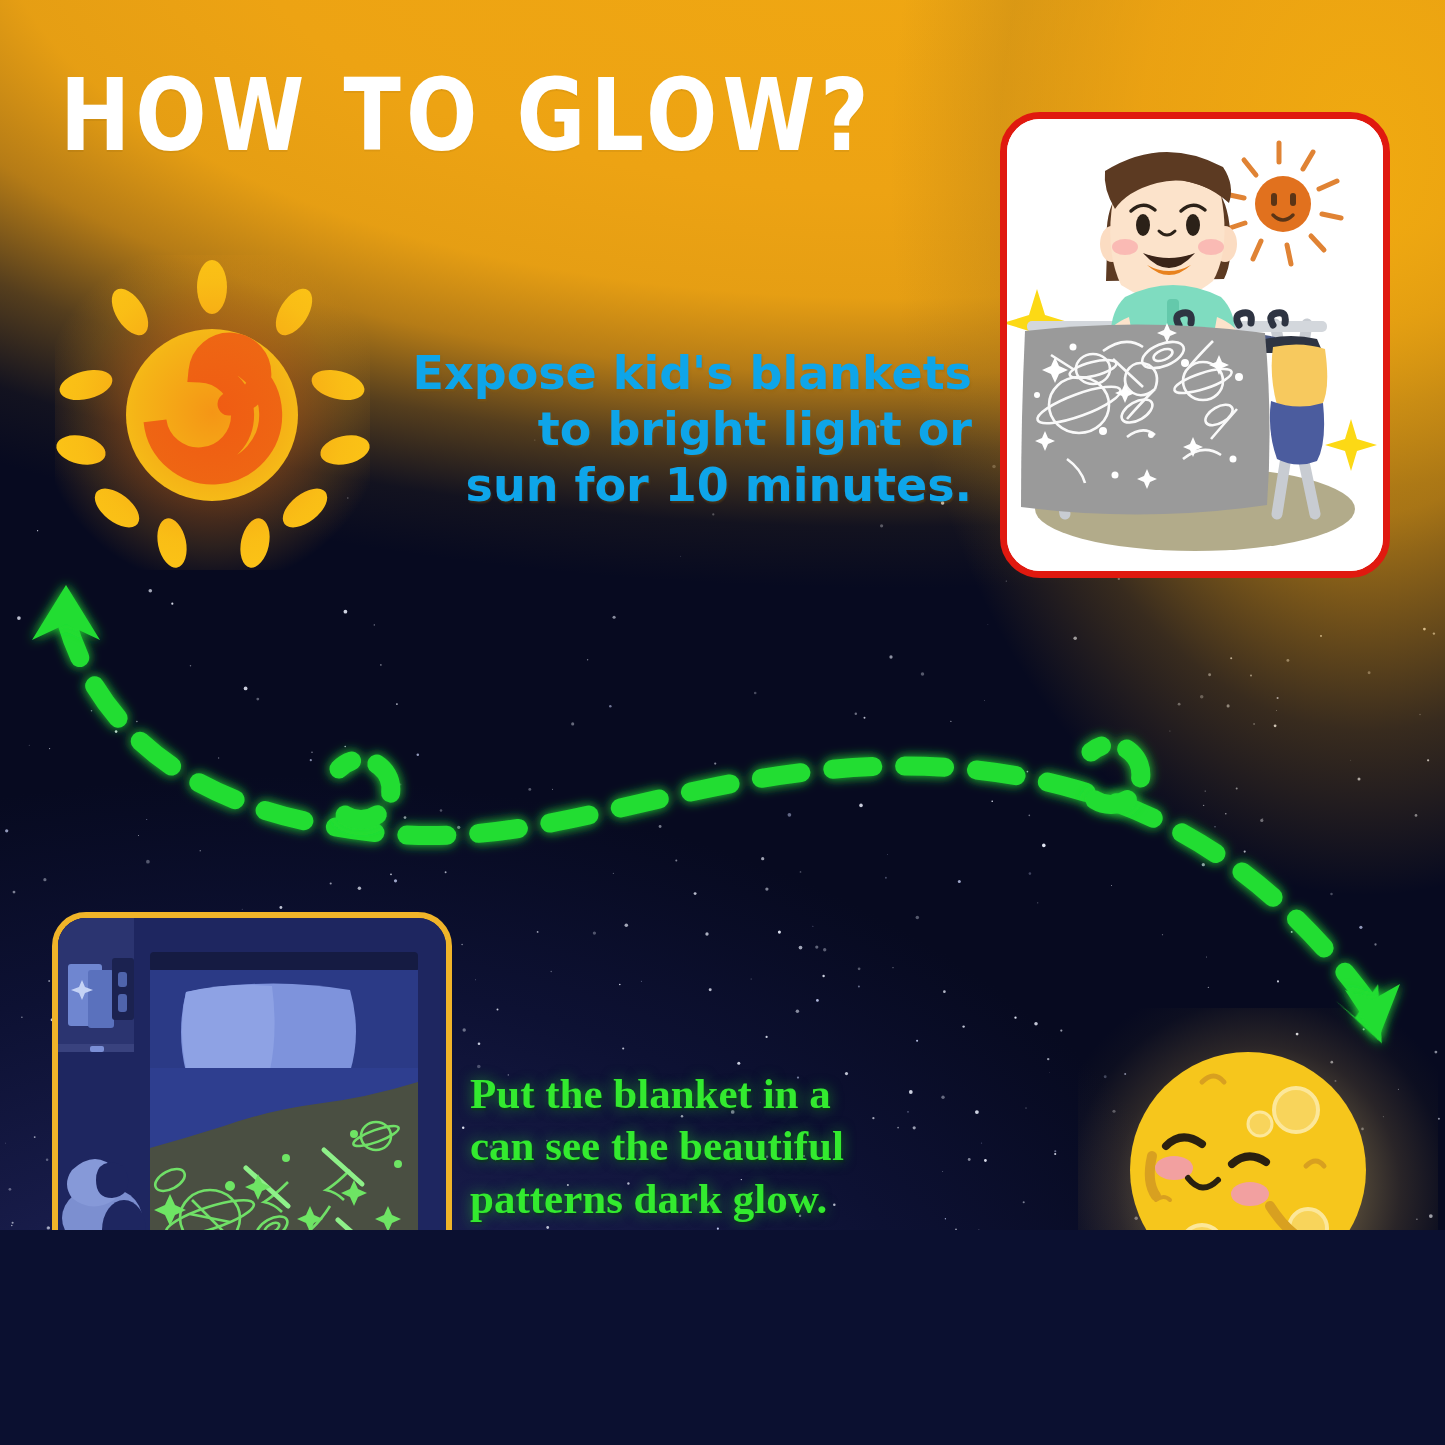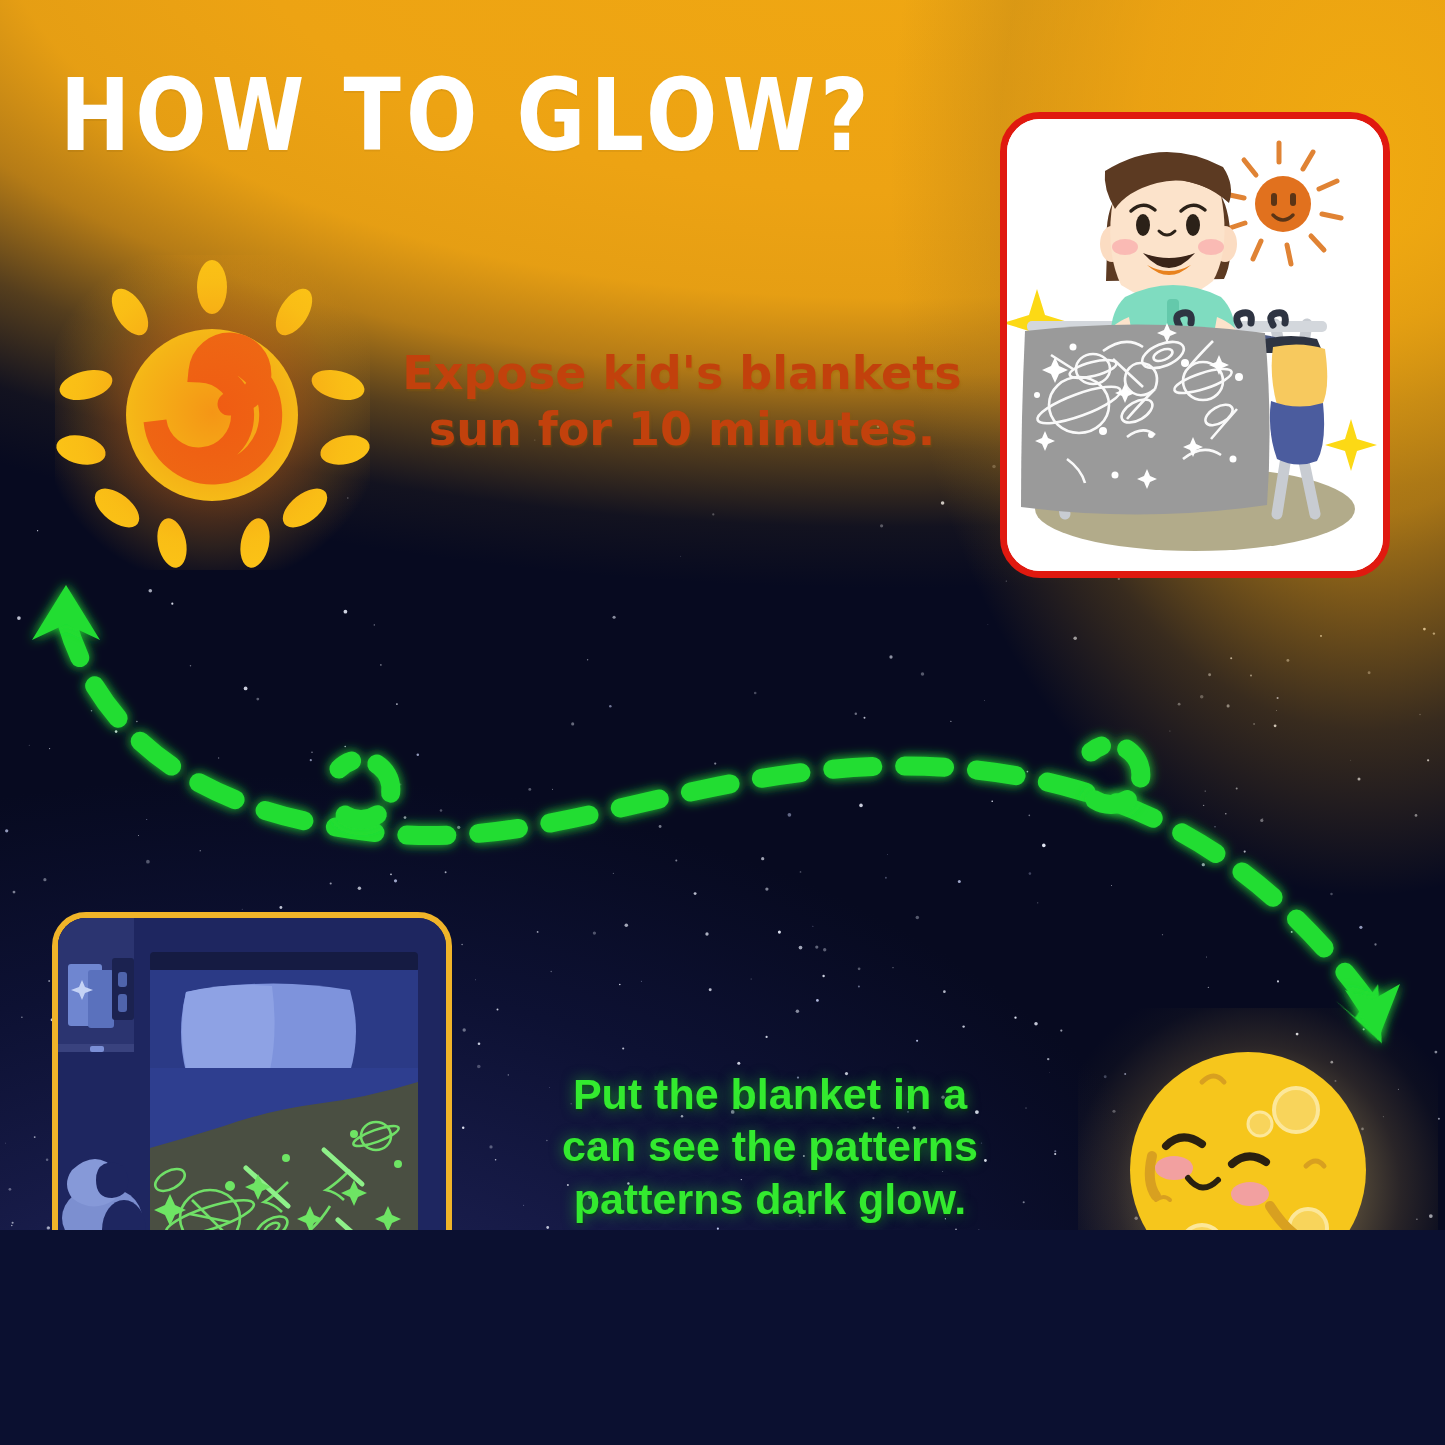--- a/index.html
+++ b/index.html
@@ -47,33 +47,33 @@
     letter-spacing:5px;
     color:#ffffff;
     text-shadow:0 2px 0 rgba(0,0,0,0.05);
     transform:scaleY(1.18); transform-origin:left top;
     white-space:nowrap;
   }
 
   
   .step1-text {
     position:absolute; left:392px; top:345px; width:580px;
-    text-align:center;
+    text-align:right;
     font-family:"DejaVu Sans", sans-serif;
     font-size:46px; font-weight:bold; line-height:1.22;
-    color:#c2410c;
+    color:#0ea5e9;
     text-shadow:1px 2px 2px rgba(150,95,0,0.30);
   }
   .step1-text div { white-space:nowrap; }
 
   
   .step2-text {
     position:absolute; left:470px; top:1068px; width:600px;
-    text-align:center;
-    font-family:Liberation Sans, sans-serif;
+    text-align:left;
+    font-family:Liberation Serif, serif;
     font-size:43px; font-weight:bold; line-height:1.22;
     color:#33ea2f;
     text-shadow:0 0 14px rgba(40,220,40,0.55), 1px 2px 2px rgba(0,40,0,0.5);
   }
   .step2-text div { white-space:nowrap; }
 
   
   .sun-wrap { position:absolute; left:55px; top:255px; width:315px; height:315px; }
   .sun-glow {
     position:absolute; inset:0;
@@ -640,20 +640,21 @@
         <ellipse cx="117" cy="288" rx="14" ry="25" transform="rotate(-12 117 288)"></ellipse>
         <ellipse cx="200" cy="288" rx="14" ry="25" transform="rotate(12 200 288)"></ellipse>
       </g>
       <circle cx="157" cy="160" r="86" fill="#fbdc1a"></circle>
       <path d="M157 160 m0 -58 a58 58 0 1 1 -57 64 a44 44 0 1 0 45 -50 a30 30 0 1 1 29 33" fill="none" stroke="#f05a14" stroke-width="23" stroke-linecap="round"></path>
     </svg>
   </div>
 
   <div class="step1-text">
     <div>Expose kid's blankets</div>
+    <div>to bright light or</div>
     <div>sun for 10 minutes.</div>
   </div>
 
   <div class="card-top">
     <svg viewBox="0 0 376 452" width="376" height="452">
       <rect x="0" y="0" width="376" height="452" fill="#ffffff"></rect>
 
       <path d="M30 170 L38 196 L64 204 L38 212 L30 238 L22 212 L-4 204 L22 196 Z" fill="#fcd915"></path>
 
       <path d="M344 300 L350 320 L370 326 L350 332 L344 352 L338 332 L318 326 L338 320 Z" fill="#fcd915"></path>
@@ -879,21 +880,21 @@
             <circle cx="266" cy="418" r="4"></circle>
           <circle cx="128" cy="386" r="4"></circle>
             <circle cx="336" cy="360" r="4"></circle>
         </g>
       </g>
     </svg>
   </div>
 
   <div class="step2-text">
     <div>Put the blanket in a</div>
-    <div>can see the patterns</div>
+    <div>can see the beautiful</div>
     <div>patterns dark glow.</div>
   </div>
 
   <div class="moon-wrap">
     <svg viewBox="0 0 285 300" width="285" height="300">
       <g stroke="#e0a01a" stroke-width="13" fill="none" stroke-linecap="round">
         <path d="M66 216 q-22 24 -22 44"></path>
         <path d="M100 226 q-4 30 -8 48"></path>
       </g>
       <ellipse cx="42" cy="266" rx="15" ry="9" fill="#f0b429"></ellipse>

